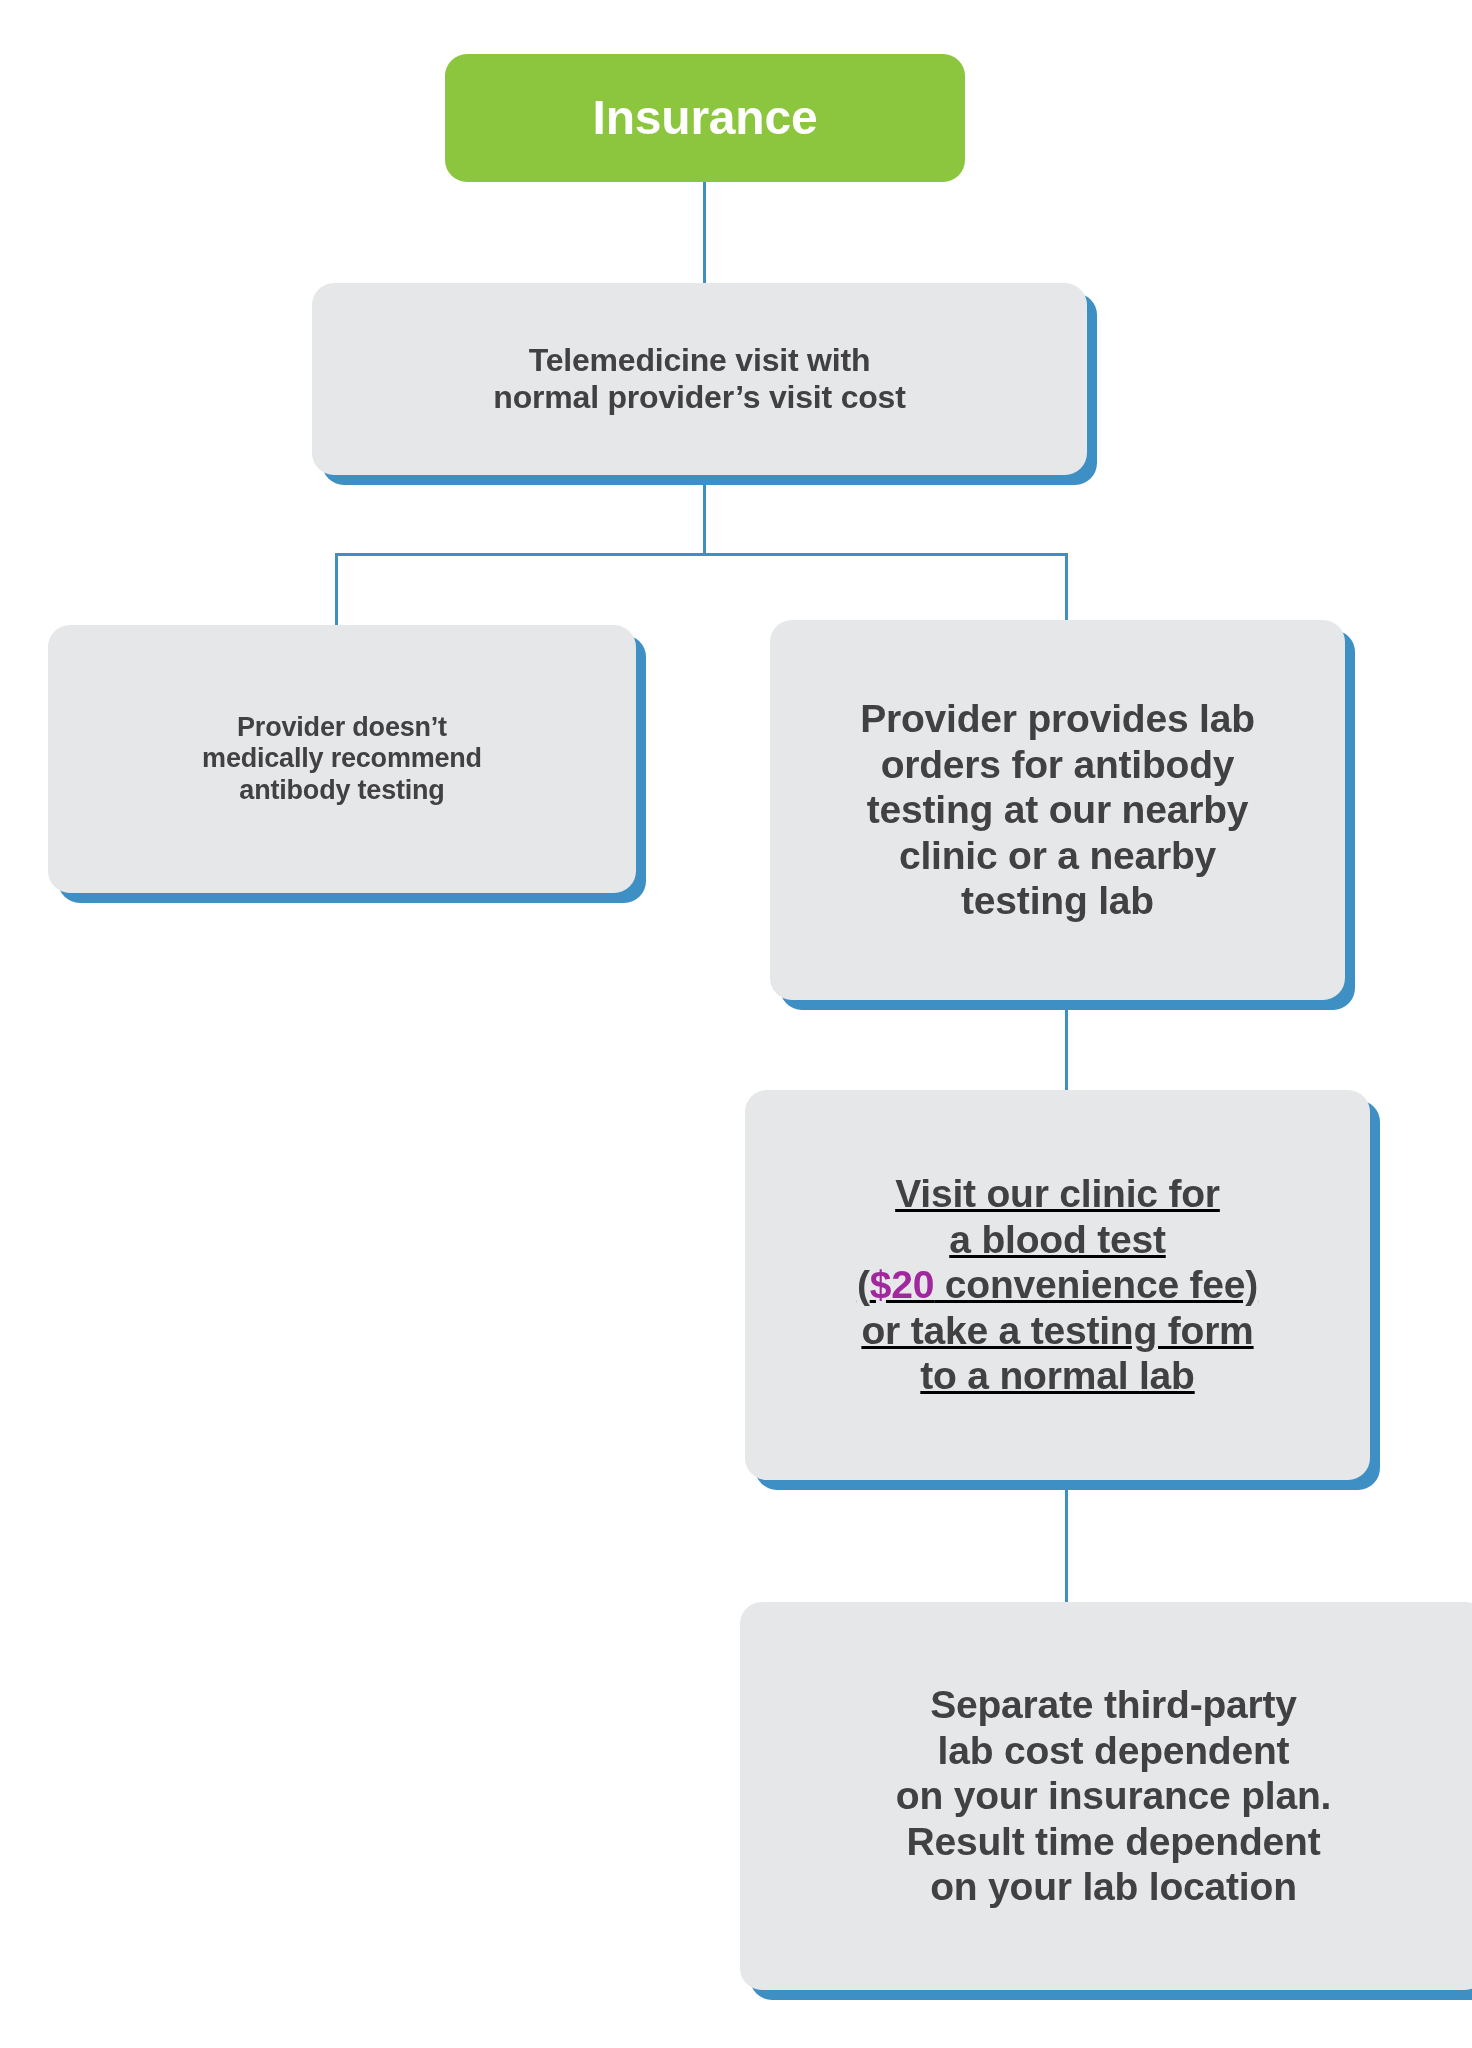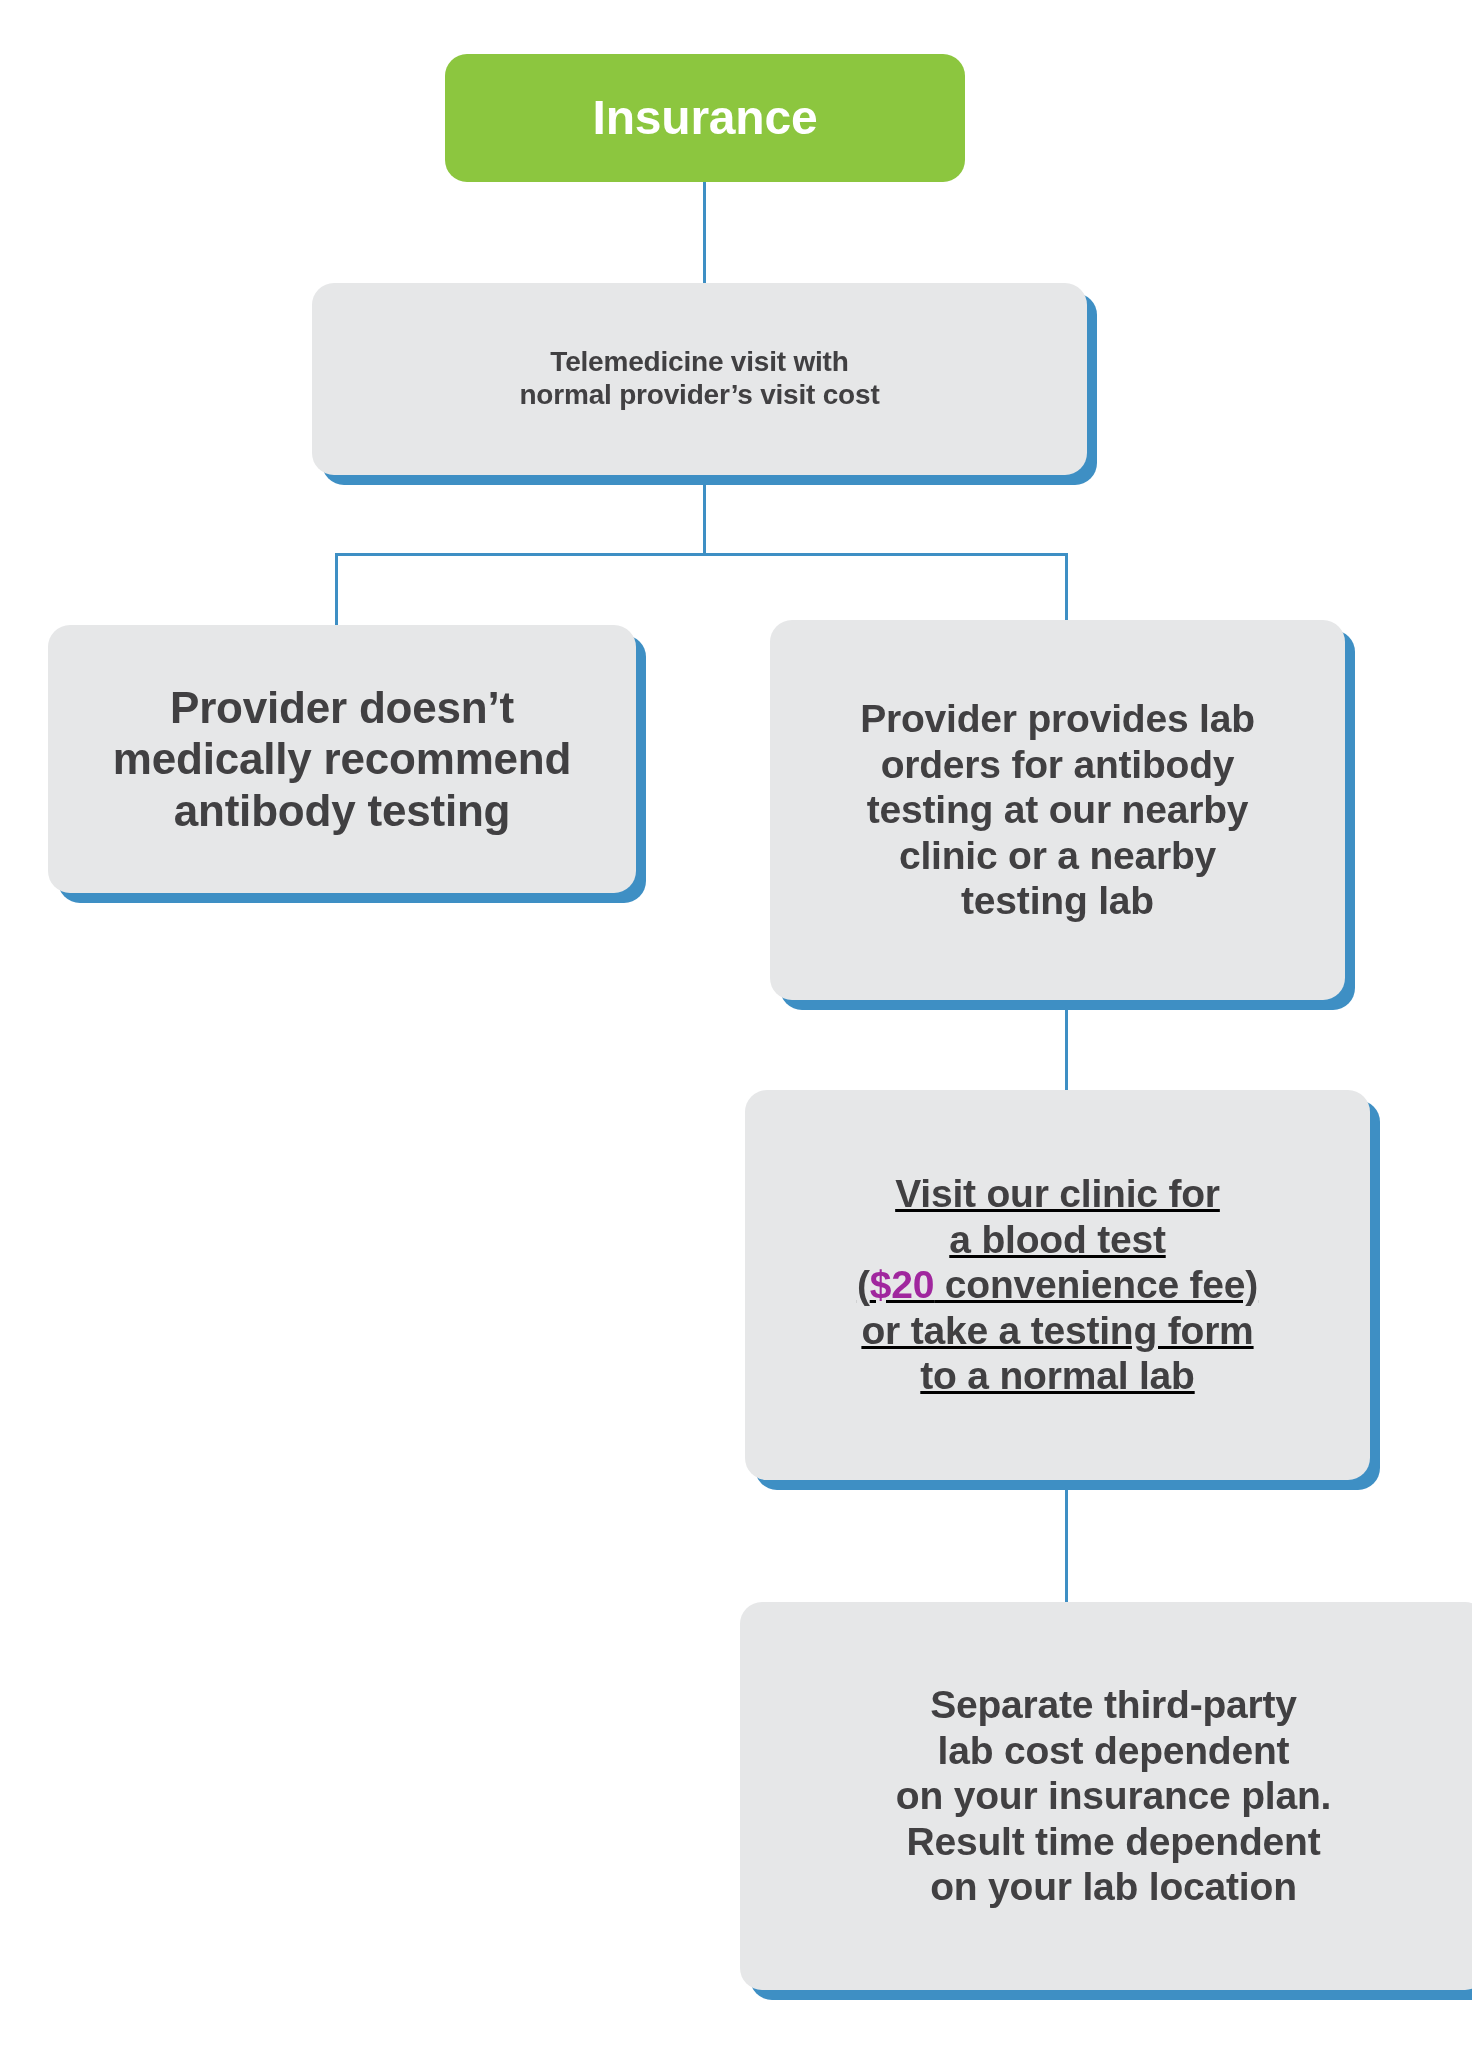--- a/index.html
+++ b/index.html
@@ -76,22 +76,22 @@
   .node-root {
     font-size: 48px;
   }
 
   
   .node-gray .face {
     background: #E6E7E8;
     color: #414042;
   }
 
-  .node-telemed  { font-size: 28px; }
-  .node-norecommend { font-size: 44px; }
+  .node-telemed  { font-size: 32px; }
+  .node-norecommend { font-size: 27px; }
   .node-laborders   { font-size: 39px; align-items: center; }
   .node-clinicvisit { font-size: 39px; }
   .node-thirdparty  { font-size: 39px; }
 
   .fee-amount {
     color: #A0279E;
   }
 </style>
 </head>
 <body>

